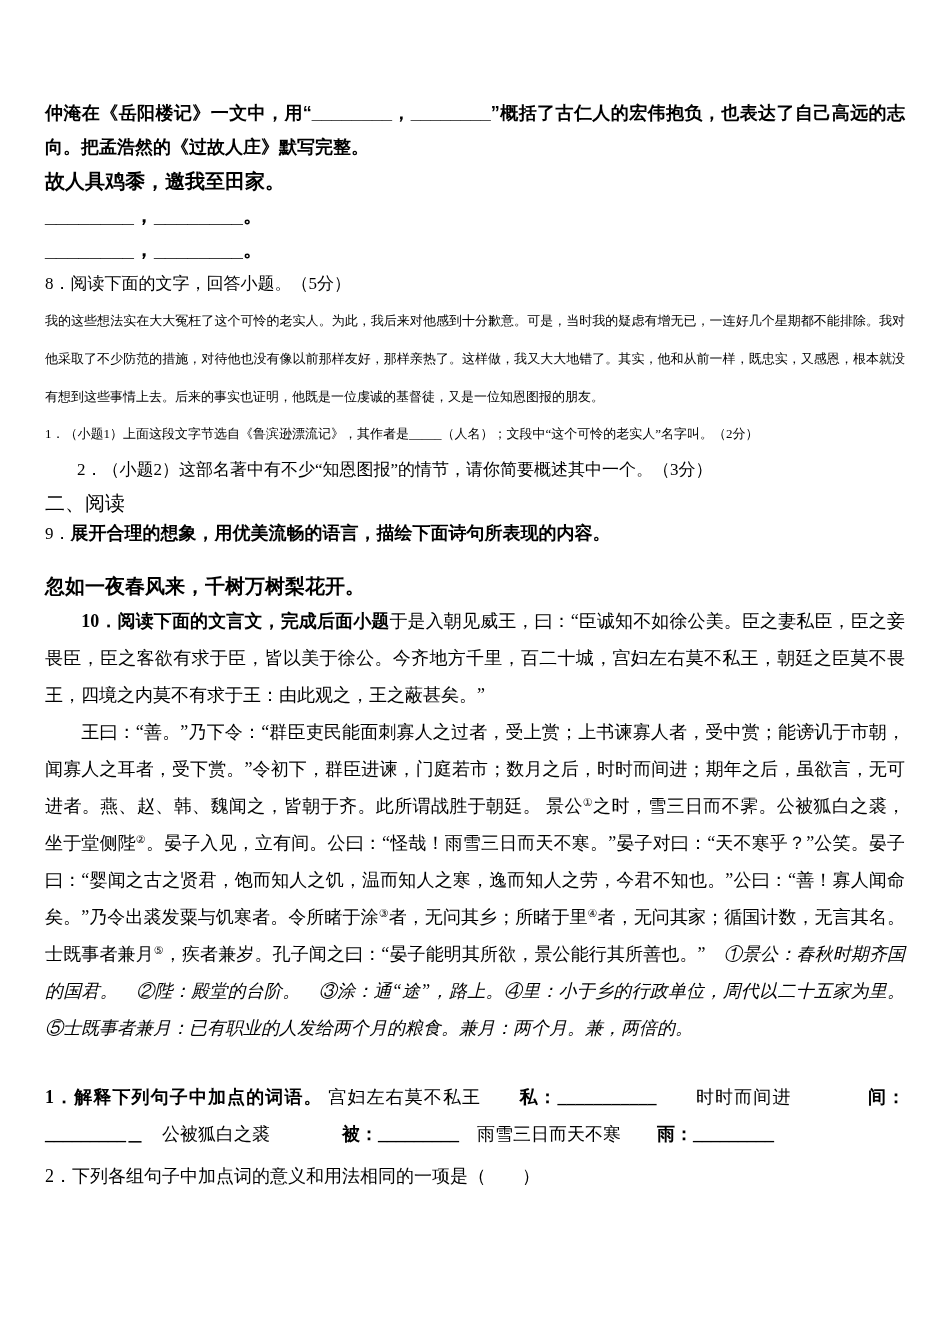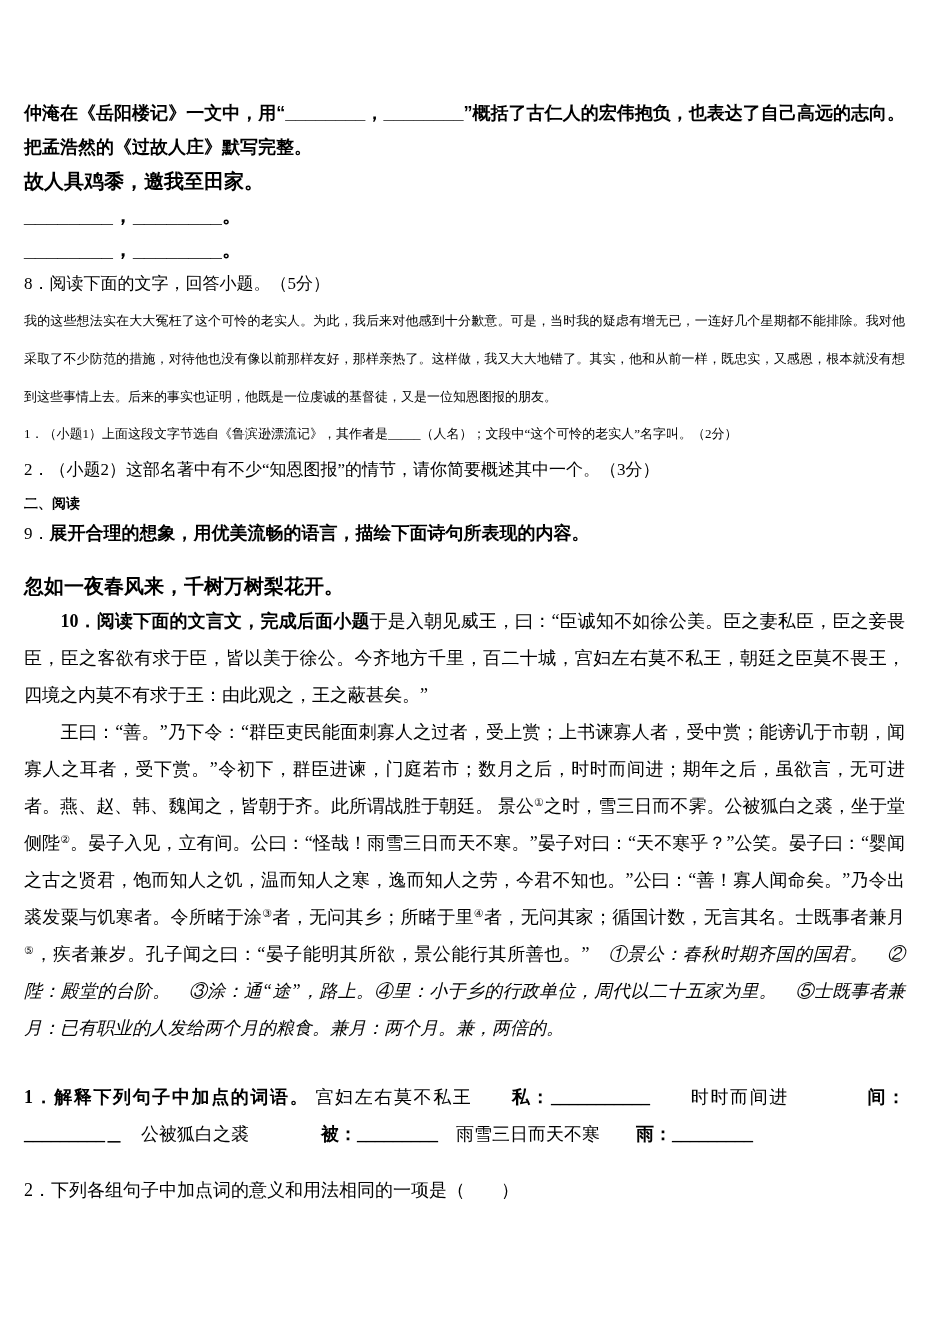--- a/index.html
+++ b/index.html
@@ -11,21 +11,21 @@
     width: 950px;
     height: 1344px;
     overflow: hidden;
     color: #000000;
     font-family: "Liberation Serif", "DejaVu Serif", serif;
   }
   .page {
     box-sizing: border-box;
     width: 950px;
     height: 1016px;
-    padding: 96px 45px 0 24px;
+    padding: 96px 45px 0 45px;
     background: #ffffff;
   }
   p { margin: 0; }
 
   
   .bold-block {
     font-family: "Liberation Sans", "DejaVu Sans", sans-serif;
     font-weight: 700;
     font-size: 18px;
     line-height: 34px;
@@ -50,26 +50,27 @@
     text-align: justify;
   }
   .q8-sub1 {
     font-size: 13px;
     line-height: 36px;
     text-align: justify;
   }
   .q8-sub2 {
     font-size: 17px;
     line-height: 36px;
+    margin-left: 32px;
   }
 
   .section-heading {
     font-family: "Liberation Sans", "DejaVu Sans", sans-serif;
-    font-weight: 700;
-    font-size: 14px;
+    font-weight: 400;
+    font-size: 20px;
     line-height: 30px;
   }
   .q9-line {
     font-size: 17px;
     line-height: 30px;
   }
   .q9-num {
     font-family: "Liberation Serif", "DejaVu Serif", serif;
     font-weight: 400;
   }
@@ -88,21 +89,21 @@
     font-size: 18px;
     line-height: 37px;
     text-align: justify;
   }
   .q10-sub {
     font-size: 18px;
     line-height: 37px;
     margin-top: 32px;
   }
   .q10-sub2 {
-    margin-top: 19px;
+    margin-top: 5px;
   }
   .seg-song { font-style: normal; font-weight: bold; }
   .seg-kaiti { font-style: normal; }
   .seg-sup {
     font-size: 11px;
     vertical-align: 6px;
     line-height: 0;
   }
   .seg-note { font-style: italic; }
 

